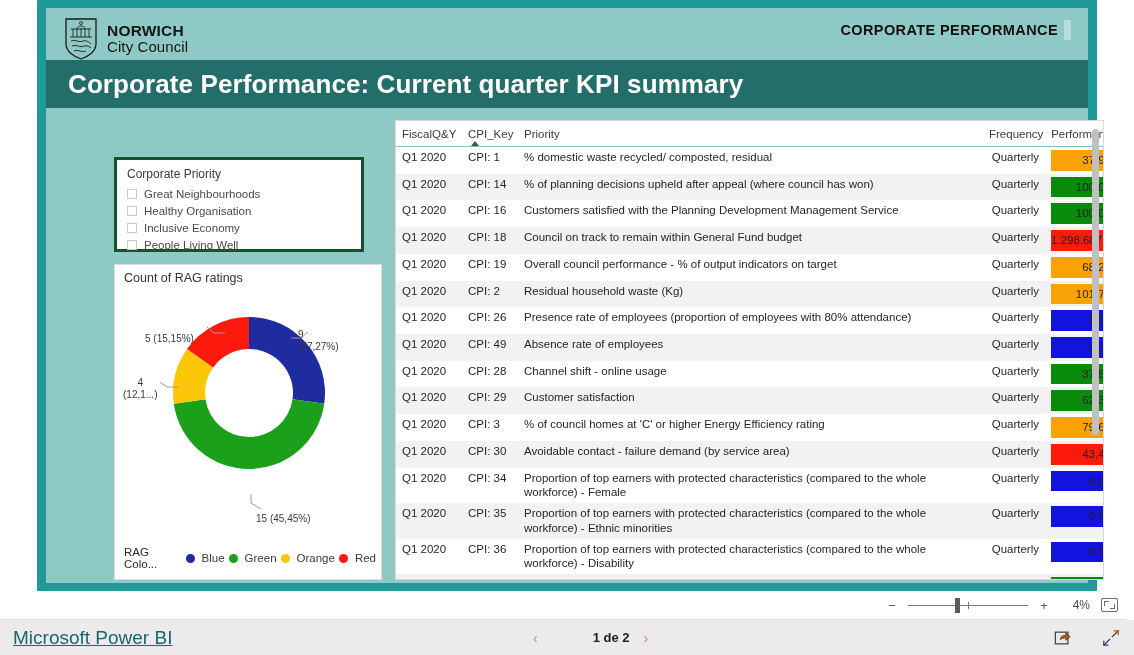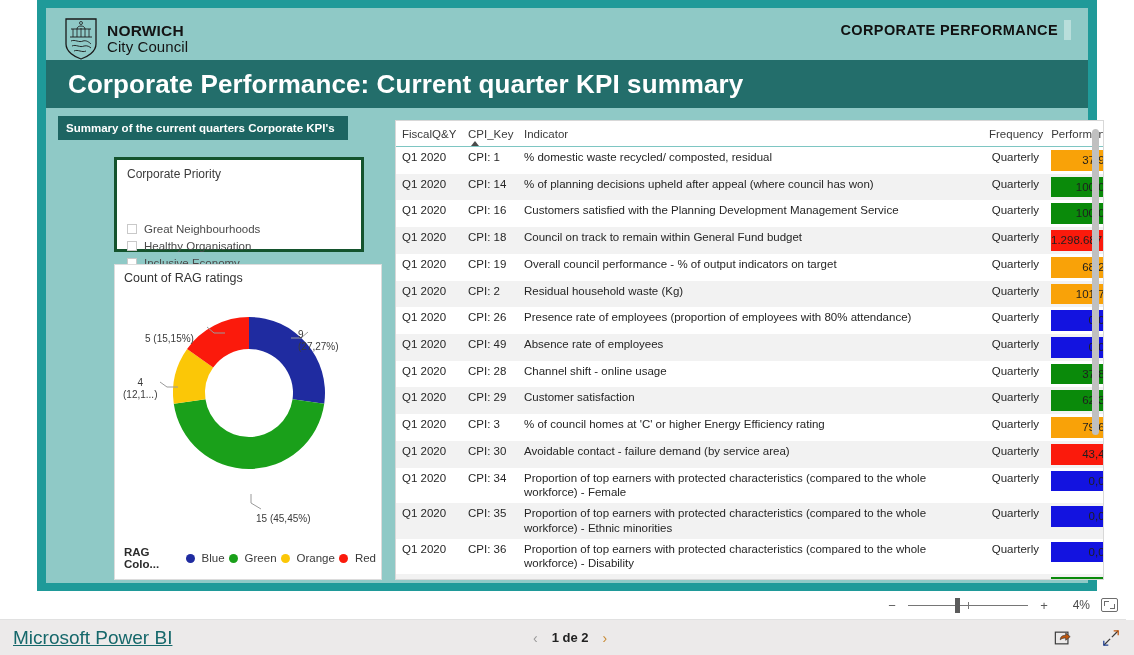--- a/index.html
+++ b/index.html
@@ -59,21 +59,21 @@
     width: 290px; height: 24px; background: #1d6562;
     display:flex; align-items:center; padding-left: 8px;
   }
   .summary-strip span { font-size: 11.5px; font-weight: 700; color:#ffffff; }
 
   .slicer-card {
     position:absolute; left: 68px; top: 149px; width: 250px; height: 95px;
     background:#ffffff; border:3px solid #14532d;
   }
   .slicer-title { position:absolute; left:10px; top:7px; font-size:12px; color:#3b3b3b; }
-  .slicer-list { position:absolute; left:10px; top:26px;margin-top:35px; }
+  .slicer-list { position:absolute; left:10px; top:26px; }
   .slicer-item { display:flex; align-items:center; gap:7px; height:16px; margin-bottom:1px; }
   .slicer-box { width:10px; height:10px; border:1px solid #c9c9c9; background:#fff; }
   .slicer-label { font-size:11.5px; color:#4a4a4a; }
 
   
   .donut-card {
     position:absolute; left: 68px; top: 256px; width: 268px; height: 316px;
     background:#ffffff; border:1px solid #dcdcdc;
   }
   .donut-title { position:absolute; left:9px; top:6px; font-size:12.5px; color:#333; }
@@ -82,21 +82,21 @@
   .lbl { position:absolute; font-size:10px; color:#3a3a3a; white-space:pre; line-height:1.2; }
   .lbl-blue { left:183px; top:42px; text-align:left; }
   .lbl-red  { left:30px; top:46px; }
   .lbl-orange { left:8px; top:90px; text-align:center; }
   .lbl-green { left:141px; top:226px; }
 
   .legend {
     position:absolute; left:9px; bottom:9px; width:252px;
     display:flex; align-items:center; gap:4px; font-size:11.5px;
   }
-  .legend-title { font-weight:700; color:#2b2b2b; margin-right:3px; }
+  .legend-title { font-weight:400; color:#2b2b2b; margin-right:3px; }
   .legend-item { display:flex; align-items:center; gap:7px; color:#3a3a3a; }
   .legend-dot { width:9px; height:9px; border-radius:50%; display:inline-block; }
 
   
   .table-card {
     position:absolute; left: 349px; top: 112px; width: 709px; height: 460px;
     background:#ffffff; border:1px solid #d8d8d8; overflow:hidden;
   }
   table.kpi { border-collapse: collapse; width: 689px; table-layout: fixed; }
   table.kpi th {
@@ -162,21 +162,21 @@
     position:absolute; left:0; top:29px; width:1134px; height:35px; background:#eceaea;
     display:flex; align-items:center;
   }
   .pbi-link {
     position:absolute; left:13px; font-size:19px; color:#16686b;
     text-decoration: underline; cursor:pointer;
   }
   .pager { position:absolute; left:533px; display:flex; align-items:center; gap:14px; }
   .pager .chev { font-size:14px; color:#9a9a9a; }
   .pager .chev.active { color:#c98a32; }
-  .pager .pg { font-size:13px; font-weight:700; color:#222; }
+  .pager .pg { font-size:13px; font-weight:700; color:#222;margin-left:41px; }
   .foot-icons { position:absolute; right:14px; display:flex; align-items:center; gap:30px; }
   .ficon { width:18px; height:18px; color:#3a3a3a; }
 </style>
 </head>
 <body>
 
 <div id="root">
 
   <div class="report-canvas">
     <div class="report-inner">
@@ -200,25 +200,20 @@
           </div>
         </div>
         <div class="corp-perf">CORPORATE PERFORMANCE</div>
         <div class="corp-perf-tick"></div>
       </div>
 
       <div class="title-band">
         <h1>Corporate Performance: Current quarter KPI summary</h1>
       </div>
 
-      <div class="left-col">
-        <div class="summary-strip">
-          <span>Summary of the current quarters Corporate KPI's</span>
-        </div>
-      </div>
 
       <div class="slicer-card">
         <div class="slicer-title">Corporate Priority</div>
         <div class="slicer-list">
           <div class="slicer-item">
             <span class="slicer-box"></span>
             <span class="slicer-label">Great Neighbourhoods</span>
           </div>
           <div class="slicer-item">
             <span class="slicer-box"></span>
@@ -283,21 +278,21 @@
 
       <div class="table-card">
         <table class="kpi">
           <thead>
             <tr>
               <th class="col-fq">FiscalQ&amp;Y</th>
               <th class="col-key">
                 <span>CPI_Key</span>
                 <span class="sort-arrow"></span>
               </th>
-              <th class="col-ind">Indicator</th>
+              <th class="col-ind">Priority</th>
               <th class="col-freq num">Frequency</th>
               <th class="col-perf num">Performance</th>
             </tr>
           </thead>
           <tbody id="kpi-body">
               <tr>
                 <td class="col-fq">Q1 2020</td>
                 <td class="col-key">CPI: 1</td>
                 <td class="col-ind">% domestic waste recycled/ composted, residual</td>
                 <td class="col-freq" style="text-align: right;">Quarterly</td>

